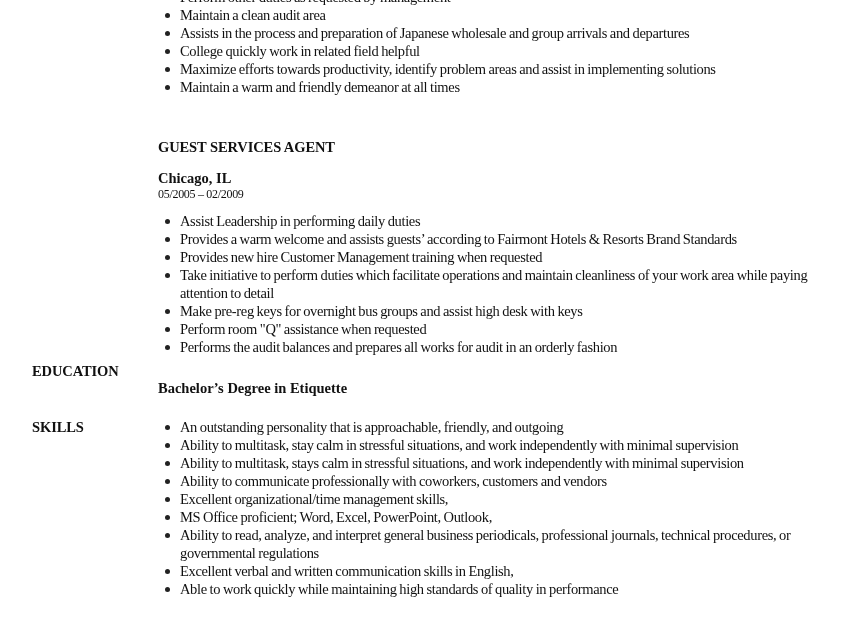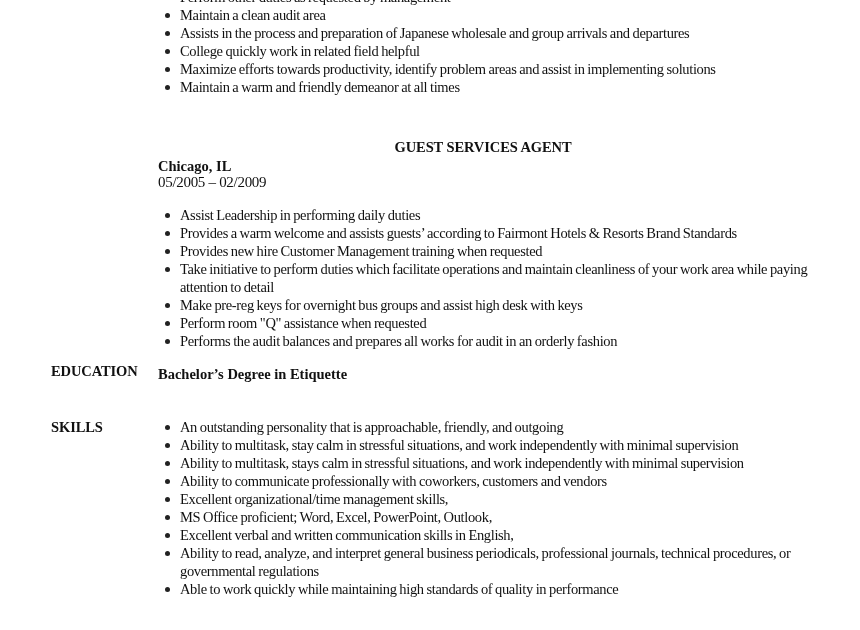--- a/index.html
+++ b/index.html
@@ -21,45 +21,44 @@
     top: 0;
     width: 860px;
   }
   .section {
     position: absolute;
     left: 0;
     width: 860px;
   }
   .section-label {
     position: absolute;
-    left: 51px;
+    left: 32px;
     font-weight: bold;
     font-size: 14.5px;
     letter-spacing: -0.1px;
     line-height: 18px;
   }
   .content {
     position: absolute;
     left: 158px;
     width: 650px;
   }
   .job-title, .school-name {
     font-weight: bold;
     font-size: 14.5px;
     line-height: 18px;
     letter-spacing: -0.1px;
-    text-align: center;
   }
   .job-location, .degree {
     font-weight: bold;
     font-size: 14.5px;
     line-height: 17px;
   }
   .job-dates {
-    font-size: 15px;
+    font-size: 12px;
     line-height: 15px;
     letter-spacing: -0.3px;
   }
   ul.bullets {
     list-style: none;
     margin: 0;
     padding: 0;
   }
   ul.bullets li {
     position: relative;
@@ -113,23 +112,23 @@
             <span class="dot"></span>
             <span class="txt">Maintain a warm and friendly demeanor at all times</span>
           </li>
       </ul>
     </div>
   </div>
 
   <div class="section" style="top:138px;">
     <div class="content">
       <div class="job-title">GUEST SERVICES AGENT</div>
-      <div class="job-location" style="margin-top:2px;">Chicago, IL</div>
+      <div class="job-location" style="margin-top:14px;">Chicago, IL</div>
       <div class="job-dates">05/2005 – 02/2009</div>
-      <ul class="bullets" style="margin-top:16px;">
+      <ul class="bullets" style="margin-top:10px;">
         <li>
             <span class="dot"></span>
             <span class="txt">Assist Leadership in performing daily duties</span>
           </li>
         <li>
             <span class="dot"></span>
             <span class="txt">Provides a warm welcome and assists guests’ according to Fairmont Hotels &amp; Resorts Brand Standards</span>
           </li>
         <li>
             <span class="dot"></span>
@@ -151,21 +150,21 @@
             <span class="dot"></span>
             <span class="txt">Performs the audit balances and prepares all works for audit in an orderly fashion</span>
           </li>
       </ul>
     </div>
   </div>
 
   <div class="section" style="top:362px;">
     <div class="section-label">EDUCATION</div>
     <div class="content">
-      <div class="degree" style="margin-top:4px;">Bachelor’s Degree in Etiquette</div>
+      <div class="degree" style="margin-top:18px;">Bachelor’s Degree in Etiquette</div>
     </div>
   </div>
 
   <div class="section" style="top:418px;">
     <div class="section-label">SKILLS</div>
     <div class="content">
       <ul class="bullets">
         <li>
             <span class="dot"></span>
             <span class="txt">An outstanding personality that is approachable, friendly, and outgoing</span>
@@ -185,27 +184,27 @@
         <li>
             <span class="dot"></span>
             <span class="txt">Excellent organizational/time management skills,</span>
           </li>
         <li>
             <span class="dot"></span>
             <span class="txt">MS Office proficient; Word, Excel, PowerPoint, Outlook,</span>
           </li>
         <li>
             <span class="dot"></span>
+            <span class="txt">Ability to read, analyze, and interpret general business periodicals, professional journals, technical procedures, or governmental regulations</span>
+          </li>
+        <li>
+            <span class="dot"></span>
             <span class="txt">Excellent verbal and written communication skills in English,</span>
           </li>
         <li>
             <span class="dot"></span>
-            <span class="txt">Ability to read, analyze, and interpret general business periodicals, professional journals, technical procedures, or governmental regulations</span>
-          </li>
-        <li>
-            <span class="dot"></span>
             <span class="txt">Able to work quickly while maintaining high standards of quality in performance</span>
           </li>
       </ul>
     </div>
   </div>
 
 </div>
 
 </body></html>

